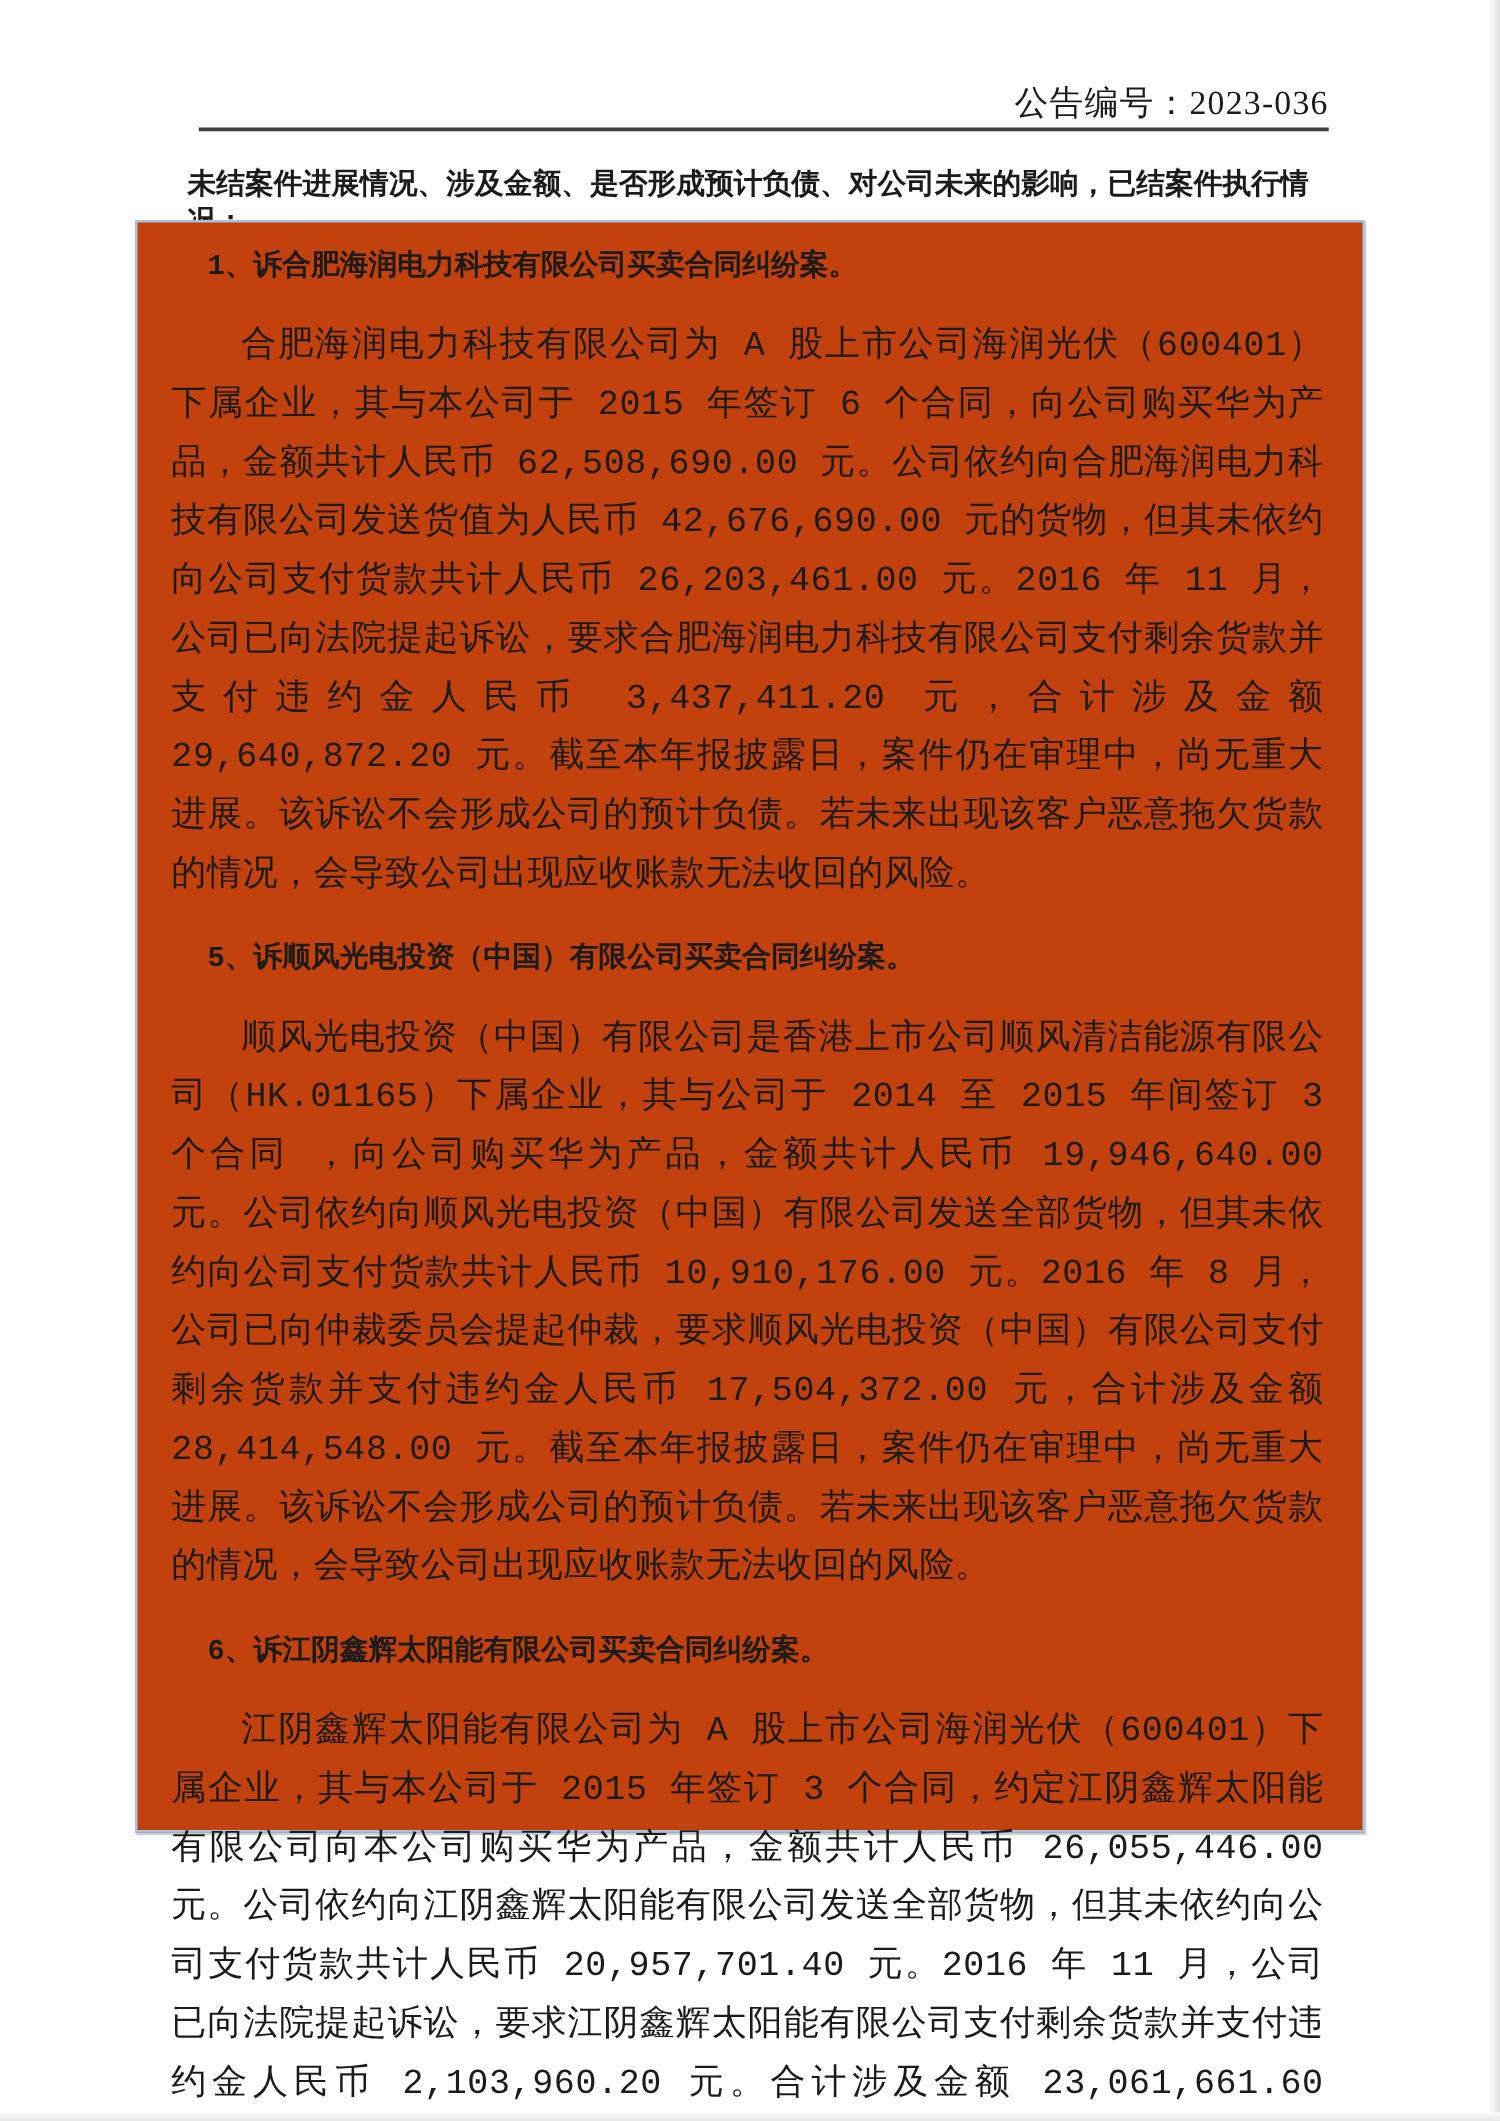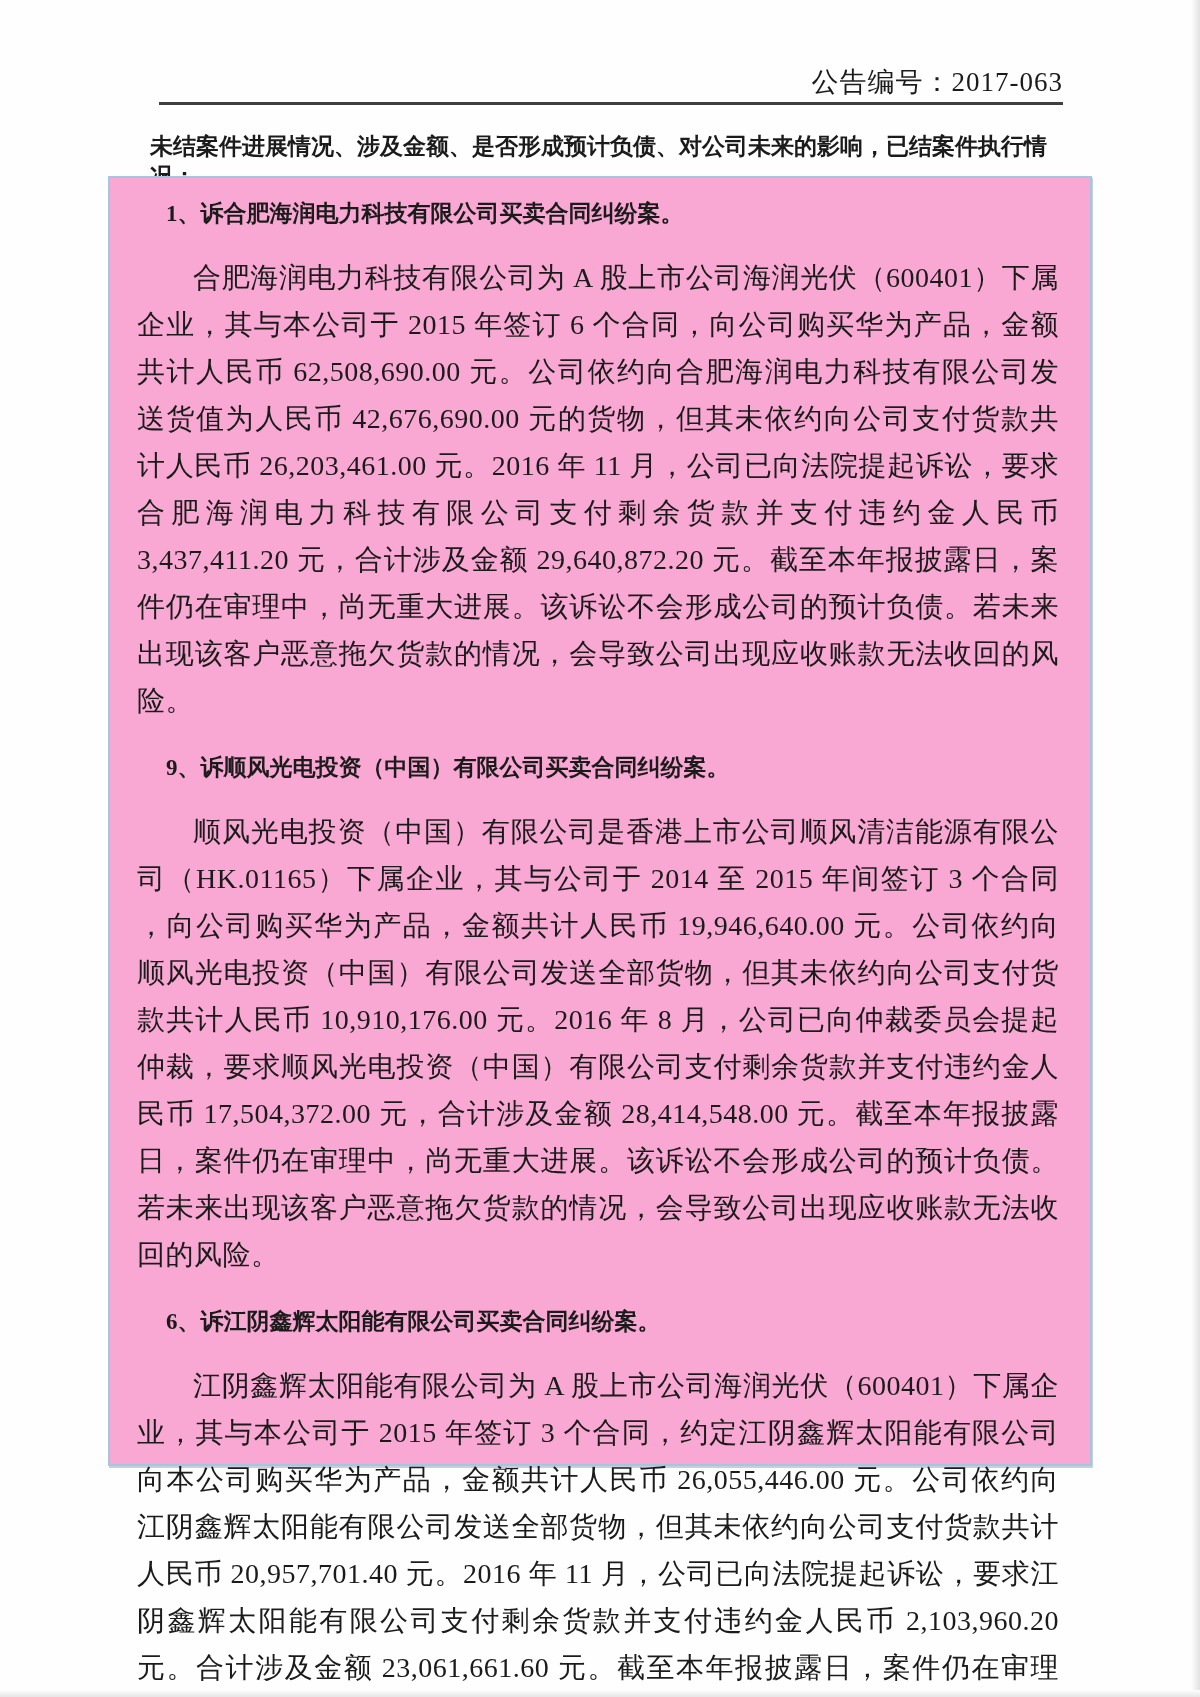--- a/index.html
+++ b/index.html
@@ -23,21 +23,22 @@
     position:absolute;left:150px;top:132px;right:120px;
     font-size:23px;font-weight:bold;line-height:30px;
   }
   .case-box{
     position:absolute;left:108px;top:176px;
     width:984px;height:1290px;
     box-sizing:border-box;
     border:2px solid #a5c5e0;
     box-shadow:1px 2px 0 rgba(125,156,186,0.45);
     padding:12px 14px 0 10px;
-    background:#f9a8d4;
+    background:#c2410c;
+    font-family:Liberation Mono, monospace;
   }
   .case-box h3{
     margin:20px 0 10px 0;
     font-size:23px;line-height:47px;
     font-weight:bold;
     text-indent:2em;
   }
   .case-box h3.first{margin-top:0;}
   .case-box p{
     margin:17px;
@@ -53,32 +54,32 @@
   .edge-bottom{
     position:absolute;bottom:0;left:0;width:1200px;height:7px;
     background:linear-gradient(to bottom,#fefefe,#e6e6e6);
   }
 </style>
 </head>
 <body>
 
 <div class="page">
 
-  <div class="announcement-no">公告编号：2017-063</div>
+  <div class="announcement-no">公告编号：2023-036</div>
 
   <div class="header-rule"></div>
 
   <div class="intro">未结案件进展情况、涉及金额、是否形成预计负债、对公司未来的影响，已结案件执行情况：</div>
 
   <div class="case-box">
 
     <h3 class="first">1、诉合肥海润电力科技有限公司买卖合同纠纷案。</h3>
     <p>合肥海润电力科技有限公司为 A 股上市公司海润光伏（600401）下属企业，其与本公司于 2015 年签订 6 个合同，向公司购买华为产品，金额共计人民币 62,508,690.00 元。公司依约向合肥海润电力科技有限公司发送货值为人民币 42,676,690.00 元的货物，但其未依约向公司支付货款共计人民币 26,203,461.00 元。2016 年 11 月，公司已向法院提起诉讼，要求合肥海润电力科技有限公司支付剩余货款并支付违约金人民币 3,437,411.20 元，合计涉及金额 29,640,872.20 元。截至本年报披露日，案件仍在审理中，尚无重大进展。该诉讼不会形成公司的预计负债。若未来出现该客户恶意拖欠货款的情况，会导致公司出现应收账款无法收回的风险。</p>
 
-    <h3>9、诉顺风光电投资（中国）有限公司买卖合同纠纷案。</h3>
+    <h3>5、诉顺风光电投资（中国）有限公司买卖合同纠纷案。</h3>
     <p>顺风光电投资（中国）有限公司是香港上市公司顺风清洁能源有限公司（HK.01165）下属企业，其与公司于 2014 至 2015 年间签订 3 个合同 ，向公司购买华为产品，金额共计人民币 19,946,640.00 元。公司依约向顺风光电投资（中国）有限公司发送全部货物，但其未依约向公司支付货款共计人民币 10,910,176.00 元。2016 年 8 月，公司已向仲裁委员会提起仲裁，要求顺风光电投资（中国）有限公司支付剩余货款并支付违约金人民币 17,504,372.00 元，合计涉及金额 28,414,548.00 元。截至本年报披露日，案件仍在审理中，尚无重大进展。该诉讼不会形成公司的预计负债。若未来出现该客户恶意拖欠货款的情况，会导致公司出现应收账款无法收回的风险。</p>
 
     <h3>6、诉江阴鑫辉太阳能有限公司买卖合同纠纷案。</h3>
     <p>江阴鑫辉太阳能有限公司为 A 股上市公司海润光伏（600401）下属企业，其与本公司于 2015 年签订 3 个合同，约定江阴鑫辉太阳能有限公司向本公司购买华为产品，金额共计人民币 26,055,446.00 元。公司依约向江阴鑫辉太阳能有限公司发送全部货物，但其未依约向公司支付货款共计人民币 20,957,701.40 元。2016 年 11 月，公司已向法院提起诉讼，要求江阴鑫辉太阳能有限公司支付剩余货款并支付违约金人民币 2,103,960.20 元。合计涉及金额 23,061,661.60 元。截至本年报披露日，案件仍在审理中，尚无重大进展。该诉讼不会形成公司的预计负债。若未来出现该客户恶意拖欠货款的情况，会导致公司出现应收账款无法收回的风险。</p>
 
     <h3>1、诉北京润天世纪科技有限公司、李俊虎买卖合同纠纷案。</h3>
 
   </div>
 
   <div class="edge-right"></div>

